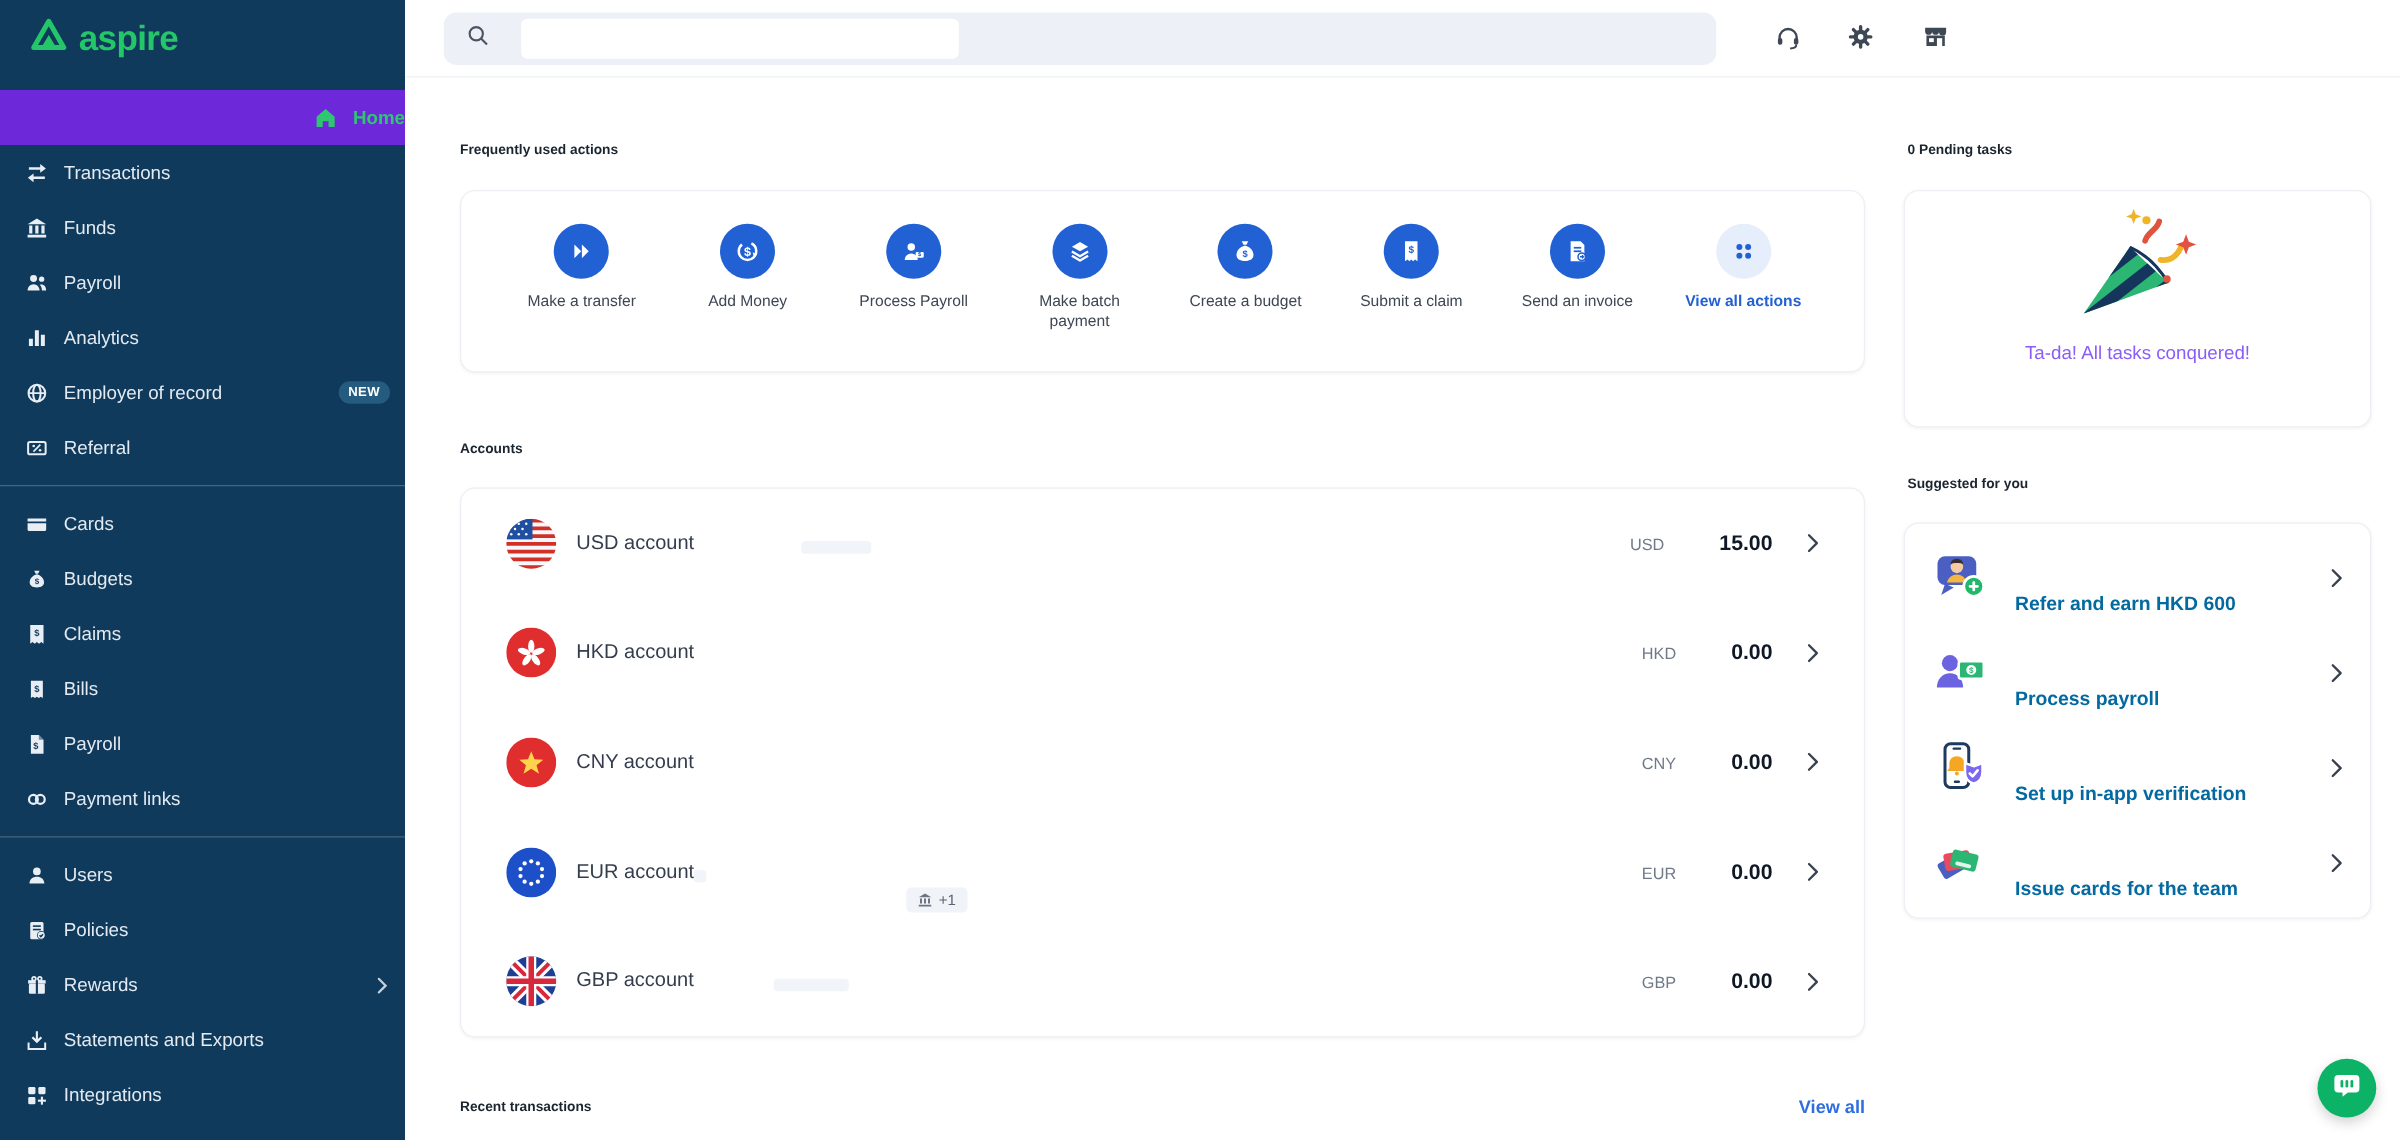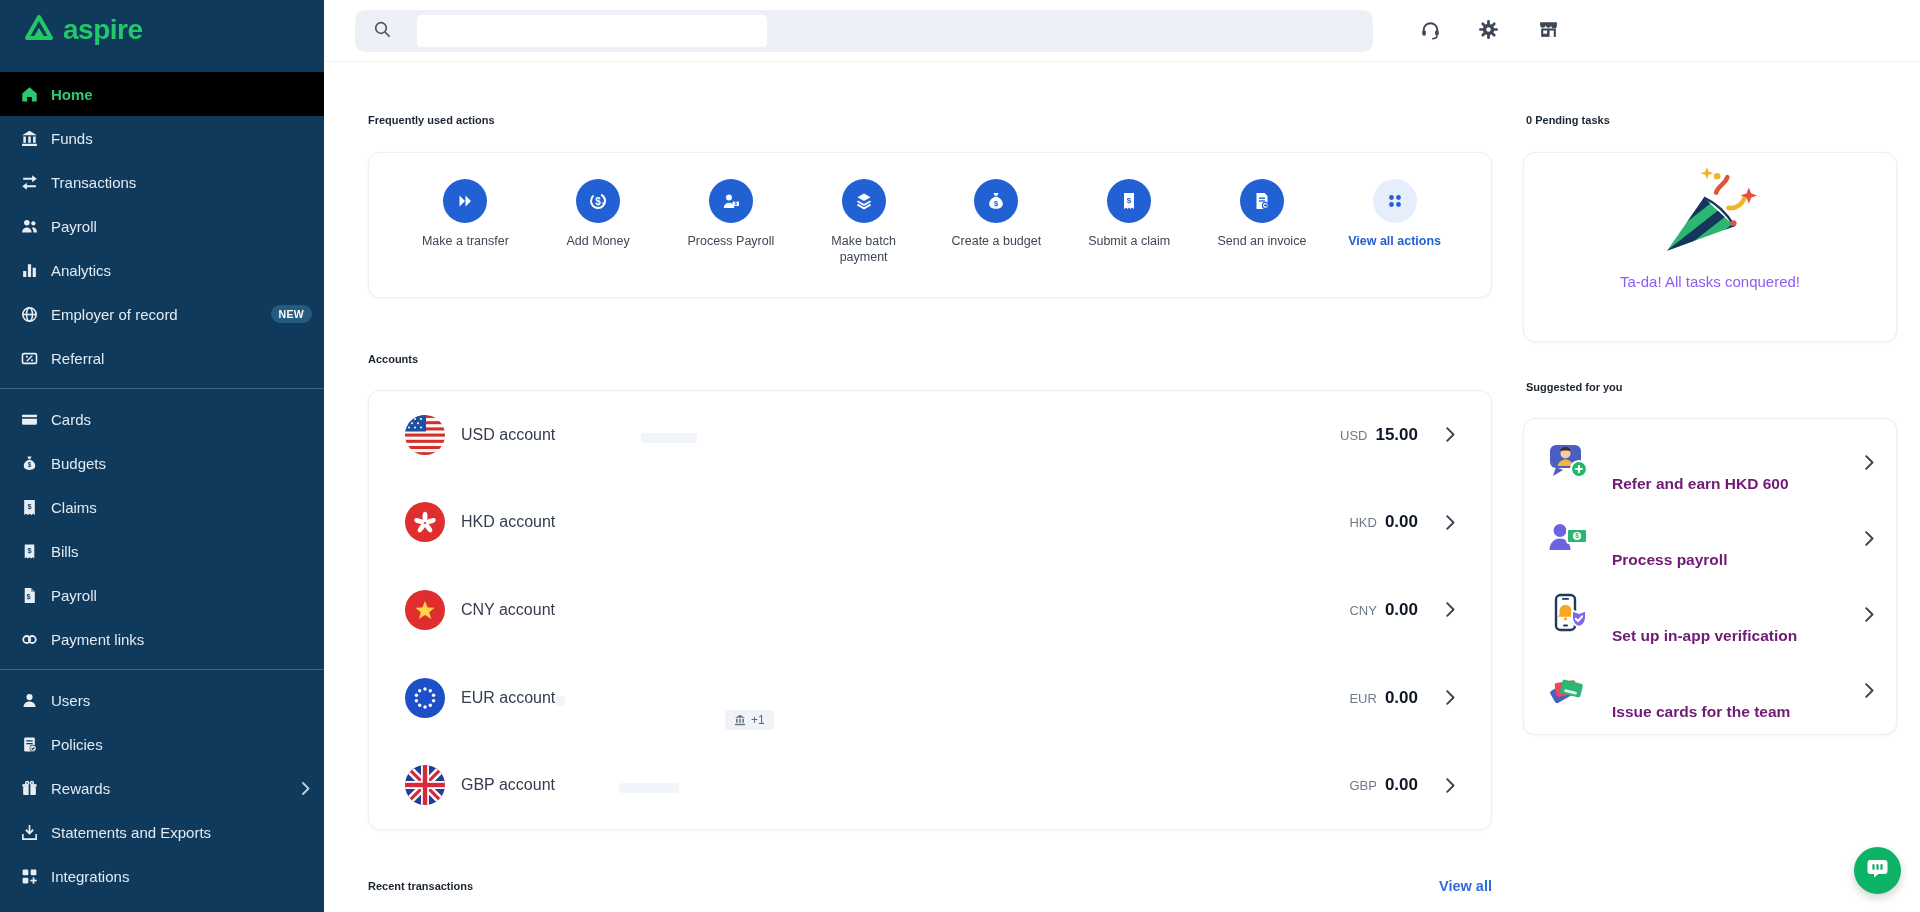--- a/index.html
+++ b/index.html
@@ -8,21 +8,21 @@
   .stage { position:relative; width:1920px; height:912px; overflow:hidden; background:#fff; }
 
   
   .sidebar { position:absolute; left:0; top:0; width:324px; height:912px; background:#0F3A5C; }
   .logo { position:absolute; left:24px; top:13px; display:flex; align-items:center; gap:9px; }
   .logo-text { color:#24C768; font-size:28px; font-weight:700; letter-spacing:-0.5px; }
   .nav { position:absolute; left:0; top:72px; right:0; }
   .si { position:relative; height:44px; display:flex; align-items:center; padding-left:20px; cursor:pointer; }
   .si-ic { width:18px; height:18px; display:flex; align-items:center; justify-content:center; color:#E8EEF4; flex:0 0 18px; }
   .si-lb { margin-left:13px; font-size:15px; color:#E3EAF1; }
-  .si.active { background:#000000; }
+  .si.active { background:#6d28d9;justify-content:flex-end; }
   .si.active .si-lb { color:#2FC672; font-weight:600; }
   .si.active .si-ic { color:#2FC672; }
   .nav-div { height:1px; background:rgba(255,255,255,0.22); margin:8px 0; }
   .nbadge { margin-left:auto; margin-right:12px; background:#255B7E; color:#fff; font-size:10.5px; font-weight:700; padding:3px 8px; border-radius:9px; letter-spacing:0.3px; }
   .si-chev { margin-left:auto; margin-right:14px; color:#C7D1DB; display:flex; }
 
   
   .topbar { position:absolute; left:324px; top:0; right:0; height:62px; background:#fff; border-bottom:1px solid #EEF1F5; }
   .search { position:absolute; left:31px; top:10px; width:1018px; height:42px; background:#EDF1F7; border-radius:10px; display:flex; align-items:center; padding-left:18px; }
   .search input { border:none; outline:none; background:transparent; font-size:14px; color:#31394a; width:860px; margin-left:12px; font-family:"Liberation Sans",sans-serif; }
@@ -41,37 +41,37 @@
   .act-lb { margin-top:10px; font-size:12.5px; color:#3E4755; text-align:center; line-height:1.3; max-width:96px; }
   .act.hl .act-lb { color:#2161D4; font-weight:700; }
 
   
   .accounts-card { left:368px; top:390px; width:1124px; height:440px; padding:0 36px; display:flex; flex-direction:column; }
   .arow { position:relative; height:88px; display:flex; align-items:center; cursor:pointer; }
   .aflag { width:40px; height:40px; flex:0 0 40px; }
   .ainfo { margin-left:16px; display:flex; }
   .aname { font-size:16px; color:#333D4D; }
   .astrip { height:10px; background:#F1F4F8; border-radius:3px; margin-top:7px; }
-  .aamt { margin-left:auto; display:flex; align-items:baseline; }
+  .aamt { margin-left:auto; display:flex; align-items:baseline;gap:36px; }
   .acode { font-size:13px; color:#6F7988; margin-right:8px; }
   .aval { font-size:17px; font-weight:700; color:#0F1826; }
   .achev { margin-left:28px; display:flex; }
   .bank-pill { position:absolute; left:320px; top:56px; background:#F0F3F8; border-radius:4px; padding:3px 9px; display:flex; align-items:center; gap:5px; font-size:12px; color:#5A6472; }
 
   
   .recent-bar { position:absolute; left:368px; top:878px; width:1124px; display:flex; justify-content:space-between; align-items:center; }
   .viewall { color:#2E6DE0; font-size:14.5px; font-weight:700; cursor:pointer; }
 
   
   .pending-card { left:1523px; top:152px; width:374px; height:190px; display:flex; flex-direction:column; align-items:center; }
   .pending-msg { margin-top:10px; font-size:15px; color:#8b5cf6; }
   .sugg-card { left:1523px; top:418px; width:374px; height:317px; display:flex; flex-direction:column; padding:6px 0; }
   .srow { flex:1; display:flex; align-items:center; padding:0 22px; cursor:pointer; }
   .s-ic { width:46px; height:46px; flex:0 0 46px; }
-  .s-lb { margin-left:20px; font-size:15.5px; font-weight:700; color:#701a75; line-height:1.35; max-width:190px;margin-top:44px; }
+  .s-lb { margin-left:20px; font-size:15.5px; font-weight:700; color:#0369a1; line-height:1.35; max-width:190px;margin-top:44px; }
   .s-chev { margin-left:auto; display:flex; }
 
   .chat-btn { position:absolute; left:1854px; top:847px; width:47px; height:47px; border-radius:50%; background:#0CB266; display:flex; align-items:center; justify-content:center; cursor:pointer; box-shadow:0 4px 10px rgba(0,0,0,0.18); }
 </style>
 </head>
 <body>
 
 <div class="stage">
 
   <aside class="sidebar">
@@ -91,32 +91,32 @@
         <span class="si-ic">
             <svg width="17" height="17" viewBox="0 0 16 16" fill="currentColor">
               <path d="M8 1.2L14.8 7v7.6h-4.6v-4.2H5.8v4.2H1.2V7L8 1.2z"></path>
             </svg>
           </span>
         <span class="si-lb">Home</span>
       </div>
       <div class="si">
         <span class="si-ic">
             <svg width="17" height="17" viewBox="0 0 16 16" fill="currentColor">
+              <path d="M10.5 1.2l4.3 3.3-4.3 3.3V5.5H2v-2h8.5V1.2zM5.5 8.2v2.3H14v2H5.5v2.3L1.2 11.5l4.3-3.3z"></path>
+            </svg>
+          </span>
+        <span class="si-lb">Transactions</span>
+      </div>
+      <div class="si">
+        <span class="si-ic">
+            <svg width="17" height="17" viewBox="0 0 16 16" fill="currentColor">
               <path d="M8 .8l7 4.2H1L8 .8zM2.2 6h2.4v6H2.2zM6.8 6h2.4v6H6.8zM11.4 6h2.4v6h-2.4zM1 13h14v2H1z"></path>
             </svg>
           </span>
         <span class="si-lb">Funds</span>
-      </div>
-      <div class="si">
-        <span class="si-ic">
-            <svg width="17" height="17" viewBox="0 0 16 16" fill="currentColor">
-              <path d="M10.5 1.2l4.3 3.3-4.3 3.3V5.5H2v-2h8.5V1.2zM5.5 8.2v2.3H14v2H5.5v2.3L1.2 11.5l4.3-3.3z"></path>
-            </svg>
-          </span>
-        <span class="si-lb">Transactions</span>
       </div>
       <div class="si">
         <span class="si-ic">
             <svg width="17" height="17" viewBox="0 0 16 16" fill="currentColor">
               <circle cx="5.5" cy="4.5" r="2.6"></circle>
               <path d="M1 13.6c0-2.6 2-4.7 4.5-4.7s4.5 2.1 4.5 4.7H1z"></path>
               <circle cx="11.6" cy="5" r="2"></circle>
               <path d="M11.8 13.6c0-1.9-.6-3.4-1.7-4.4.4-.1.9-.2 1.4-.2 2 0 3.5 1.7 3.5 4.6h-3.2z"></path>
             </svg>
           </span>

